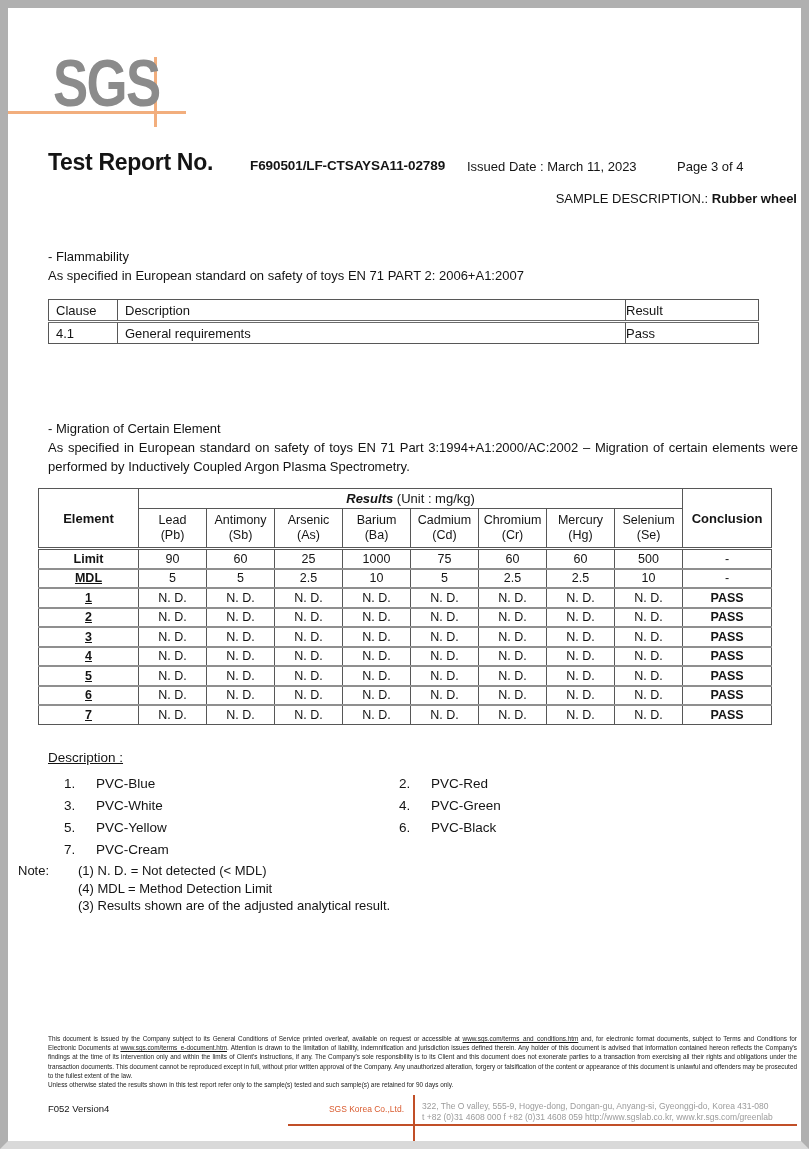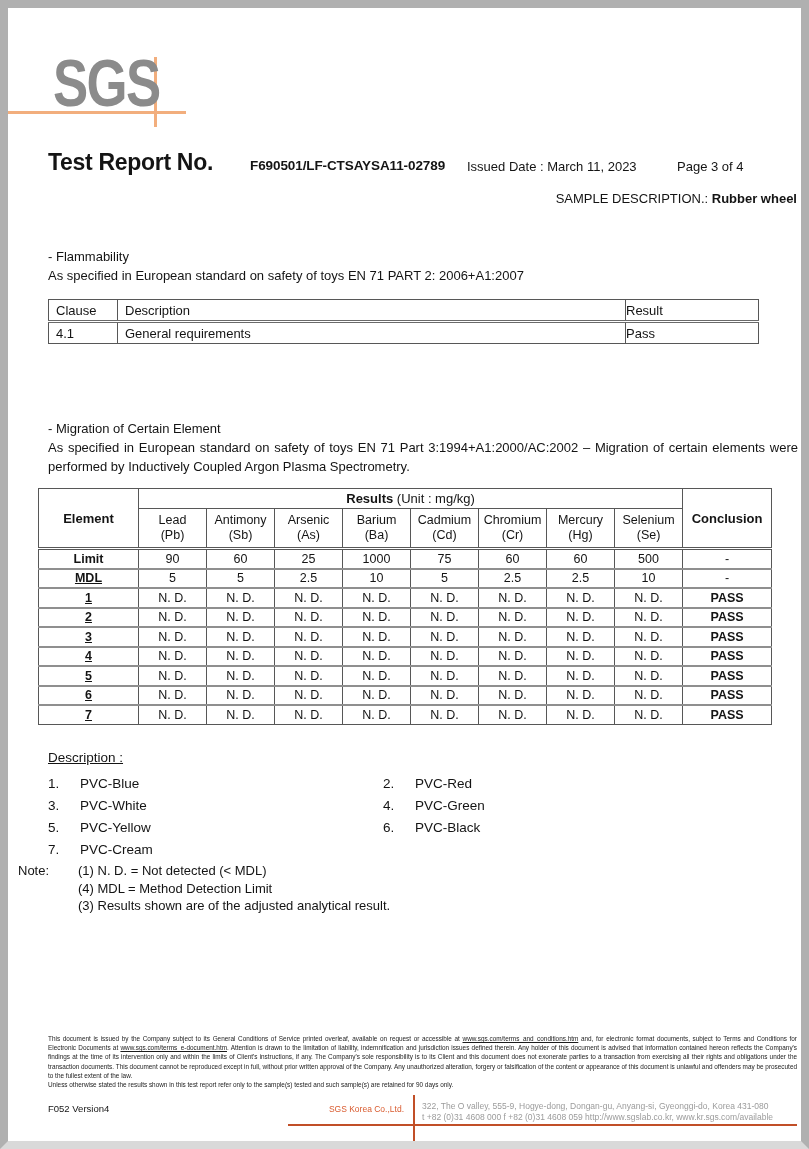--- a/index.html
+++ b/index.html
@@ -44,31 +44,31 @@
 
   
   .mig{position:absolute;left:30px;top:480px;border-collapse:collapse;table-layout:fixed;width:733px;font-size:12.5px;}
   .mig td{border:1px solid #575757;text-align:center;padding:0;}
   .mig .c-el{width:100px;}
   .mig .c-v{width:68px;}
   .mig .c-con{width:89px;}
   .mig .mt-h1 td{height:19px;font-size:13px;}
   .mig .mt-h2 td{height:38px;line-height:15px;border-bottom:3px double #575757;}
   .mig .span-cell{border-bottom:3px double #575757;font-weight:bold;font-size:13px;margin-top:9px;}
-  .mig .b{font-weight:bold;}
+  .mig .b{font-weight:bold;font-style:italic;}
   #mt-body td{height:17.5px;border-bottom:2px solid #8f8f8f;}
   #mt-body tr:last-child td{border-bottom:1px solid #575757;}
   .lbl-bold{font-weight:bold;}
   .lbl-underline{text-decoration:underline;}
   .concl-pass{font-weight:bold;}
 
   
   .desc{left:40px;top:742px;width:720px;font-size:13.5px;}
   .desc-title{text-decoration:underline;margin-bottom:8px;}
-  .desc-grid{display:grid;grid-template-columns:335px 1fr;}
+  .desc-grid{display:grid;grid-template-columns:335px 1fr;margin-left:16px;}
   .desc-item{line-height:22px;}
   .desc-no{display:inline-block;width:32px;}
 
   
   .note{left:40px;top:854px;font-size:13px;line-height:17.5px;}
   .note-line{padding-left:30px;}
   .note-first{position:relative;}
   .note-first .note-label{position:absolute;left:-30px;top:0;}
 
   
@@ -326,18 +326,18 @@
     </div>
 
     <div class="abs disclaimer"><span>This document is issued by the Company subject to its General Conditions of Service printed overleaf, available on request or accessible at </span><span class="u">www.sgs.com/terms_and_conditions.htm</span><span> and, for electronic format documents, subject to Terms and Conditions for Electronic Documents at </span><span class="u">www.sgs.com/terms_e-document.htm</span><span>. Attention is drawn to the limitation of liability, indemnification and jurisdiction issues defined therein. Any holder of this document is advised that information contained hereon reflects the Company's findings at the time of its intervention only and within the limits of Client's instructions, if any. The Company's sole responsibility is to its Client and this document does not exonerate parties to a transaction from exercising all their rights and obligations under the transaction documents. This document cannot be reproduced except in full, without prior written approval of the Company. Any unauthorized alteration, forgery or falsification of the content or appearance of this document is unlawful and offenders may be prosecuted to the fullest extent of the law.</span><br><span>Unless otherwise stated the results shown in this test report refer only to the sample(s) tested and such sample(s) are retained for 90 days only.</span></div>
 
     <div class="abs form-no">F052 Version4</div>
     <div class="abs footer-company">SGS Korea Co.,Ltd.</div>
     <div class="abs footer-vline"></div>
     <div class="abs footer-hline"></div>
     <div class="abs footer-address">
       <div>322, The O valley, 555-9, Hogye-dong, Dongan-gu, Anyang-si, Gyeonggi-do, Korea 431-080</div>
-      <div><span>t +82 (0)31 4608 000 f +82 (0)31 4608 059 </span><span class="u">http://www.sgslab.co.kr</span><span>, </span><span class="u">www.kr.sgs.com/available</span></div>
+      <div><span>t +82 (0)31 4608 000 f +82 (0)31 4608 059 </span><span class="u">http://www.sgslab.co.kr</span><span>, </span><span class="u">www.kr.sgs.com/greenlab</span></div>
     </div>
     <div class="abs footer-member">Member of the SGS Group (Société Générale de Surveillance)</div>
 
   </div>
 </div>
 
 </body></html>

